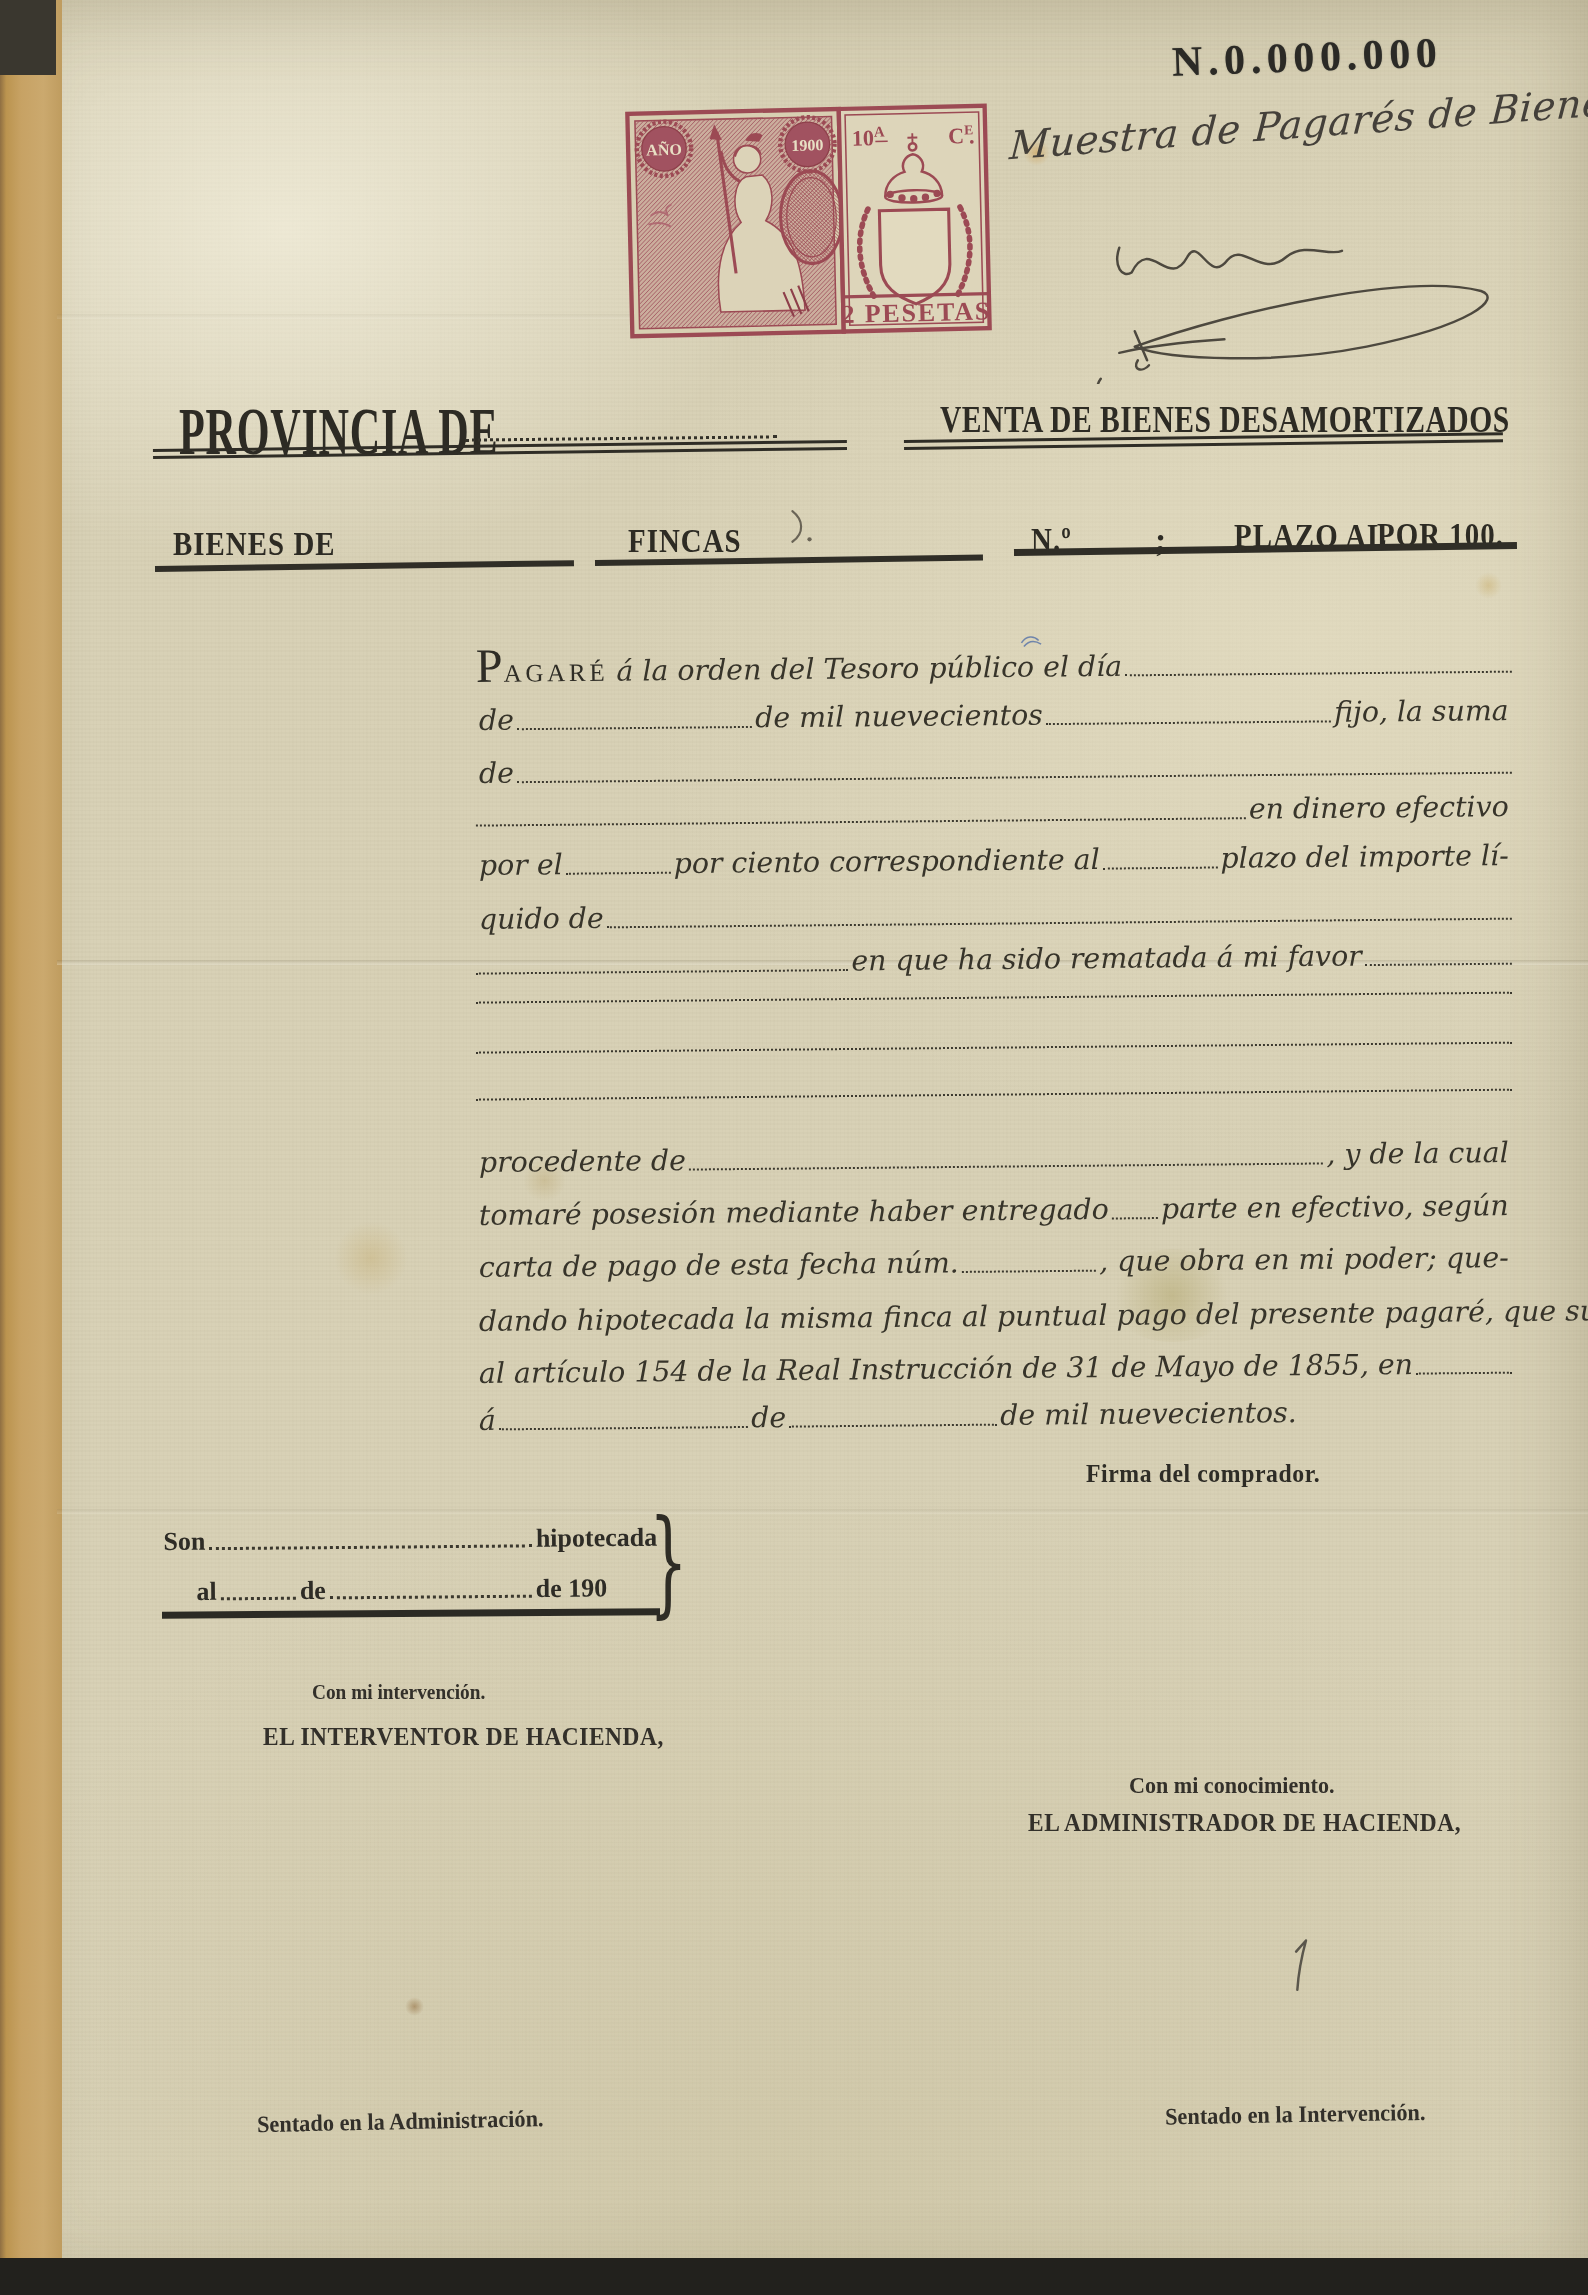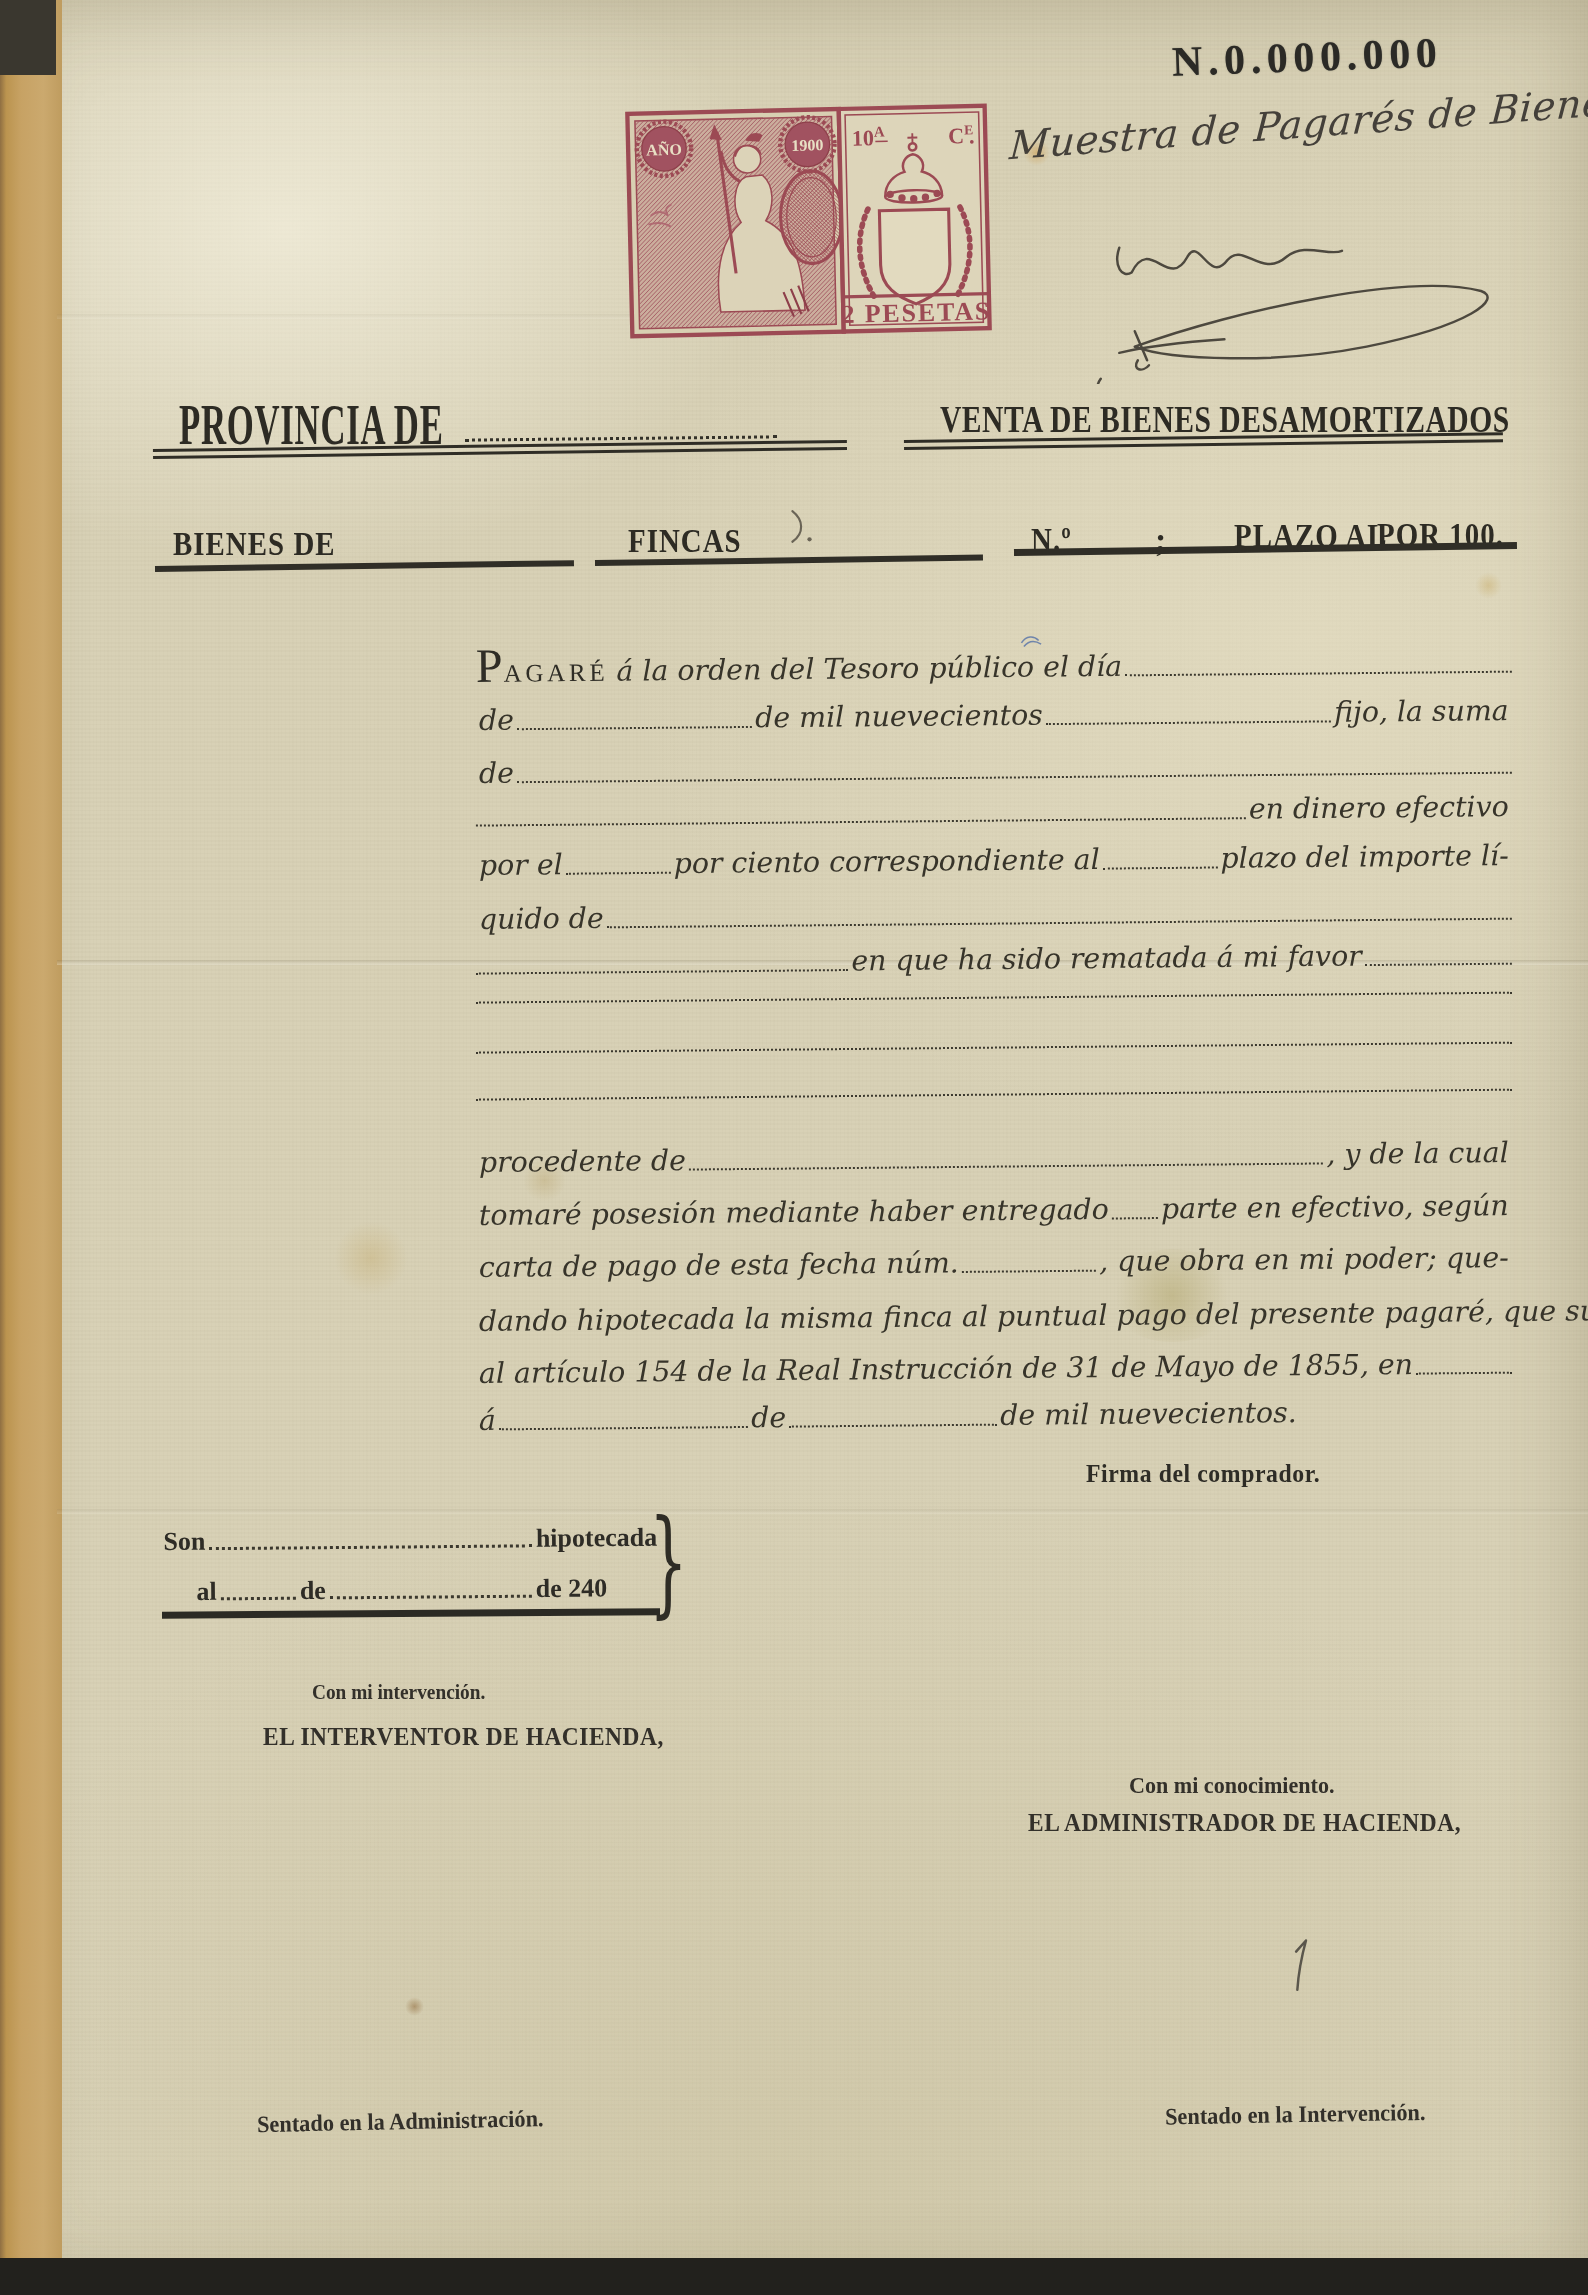--- a/index.html
+++ b/index.html
@@ -24,21 +24,21 @@
   .torn-bottom{left:0;top:2258px;width:1589px;height:37px;background:#22211d;
     clip-path:polygon(0 18,90 30,200 12,330 34,470 10,600 38,760 14,900 34,1020 8,1180 36,1320 16,1470 40,1600 12,1760 34,1900 10,2060 38,2200 16,2340 36,2470 12,2569 28,2569 60,0 60);}
   .crease{left:57px;width:1532px;height:5px;background:linear-gradient(to bottom,rgba(92,82,55,.16),rgba(252,250,240,.3));}
   .stain{border-radius:50%;}
   
   .serial{left:1172px;top:36px;font:700 42px/1 "Liberation Serif",serif;letter-spacing:5.6px;
     color:#2b2a26;transform:rotate(-2deg);text-shadow:0 0 1.2px rgba(43,42,38,.5);}
   
   .sx{display:inline-block;transform-origin:left top;white-space:nowrap;}
   .cap{color:#2d2b24;font-weight:700;}
-  .provincia{left:179px;top:397px;font-size:56px;line-height:1;letter-spacing:1.2px;}
+  .provincia{left:179px;top:397px;font-size:68px;line-height:1;letter-spacing:1.2px;}
   .venta{left:940px;top:401px;font-size:37px;line-height:1;letter-spacing:0.6px;}
   .leader{height:0;border-bottom:3.7px dotted #34322a;}
   .dbl{display:flex;flex-direction:column;gap:3.7px;transform:rotate(-.75deg);transform-origin:left center;}
   .dbl i{display:block;height:3.1px;background:#2f2d26;}
   .sub{font-size:34px;line-height:1;letter-spacing:1.2px;}
   .rule{background:#302e27;transform:rotate(-.8deg);transform-origin:left center;}
   
   .bl{position:absolute;left:476px;width:1036px;display:flex;align-items:baseline;
     font:italic 400 28.4px/35px "DejaVu Serif",serif;color:#37342a;
     transform:rotate(-.55deg);transform-origin:left bottom;white-space:nowrap;}
@@ -273,21 +273,21 @@
   <div class="abs sonrow" style="left:160px;top:1526px;width:501px;">
     <span class="t">Son</span>
       <span class="dots" style="border-bottom-width:3.1px;"></span>
       <span class="t">hipotecada</span>
   </div>
   <div class="abs sonrow" style="left:193px;top:1576px;width:418px;">
     <span class="t">al</span>
       <span class="dots" style="flex-grow:117;border-bottom-width:3.1px;"></span>
       <span class="t">de</span>
       <span class="dots" style="flex-grow:313;border-bottom-width:3.1px;"></span>
-      <span class="t">de 240</span>
+      <span class="t">de 190</span>
   </div>
   <div class="abs brace">}</div>
   <div class="abs sonrule"></div>
 
   <div class="abs small-center" style="left:312px;top:1680px;font-size:21px;"><span class="sx" style="transform:scaleX(.92);">Con mi intervención.</span></div>
   <div class="abs small-center" style="left:263px;top:1722px;font-size:26px;letter-spacing:0.6px;"><span class="sx" style="transform:scaleX(.9);">EL INTERVENTOR DE HACIENDA,</span></div>
   <div class="abs small-center" style="left:1121px;top:1772px;font-size:24px;margin-left:8px;"><span class="sx" style="transform:scaleX(.92);">Con mi conocimiento.</span></div>
   <div class="abs small-center" style="left:1028px;top:1808px;font-size:26px;letter-spacing:0.6px;"><span class="sx" style="transform:scaleX(.9);">EL ADMINISTRADOR DE HACIENDA,</span></div>
 
   <div class="abs" style="left:1285px;top:1933px;">

